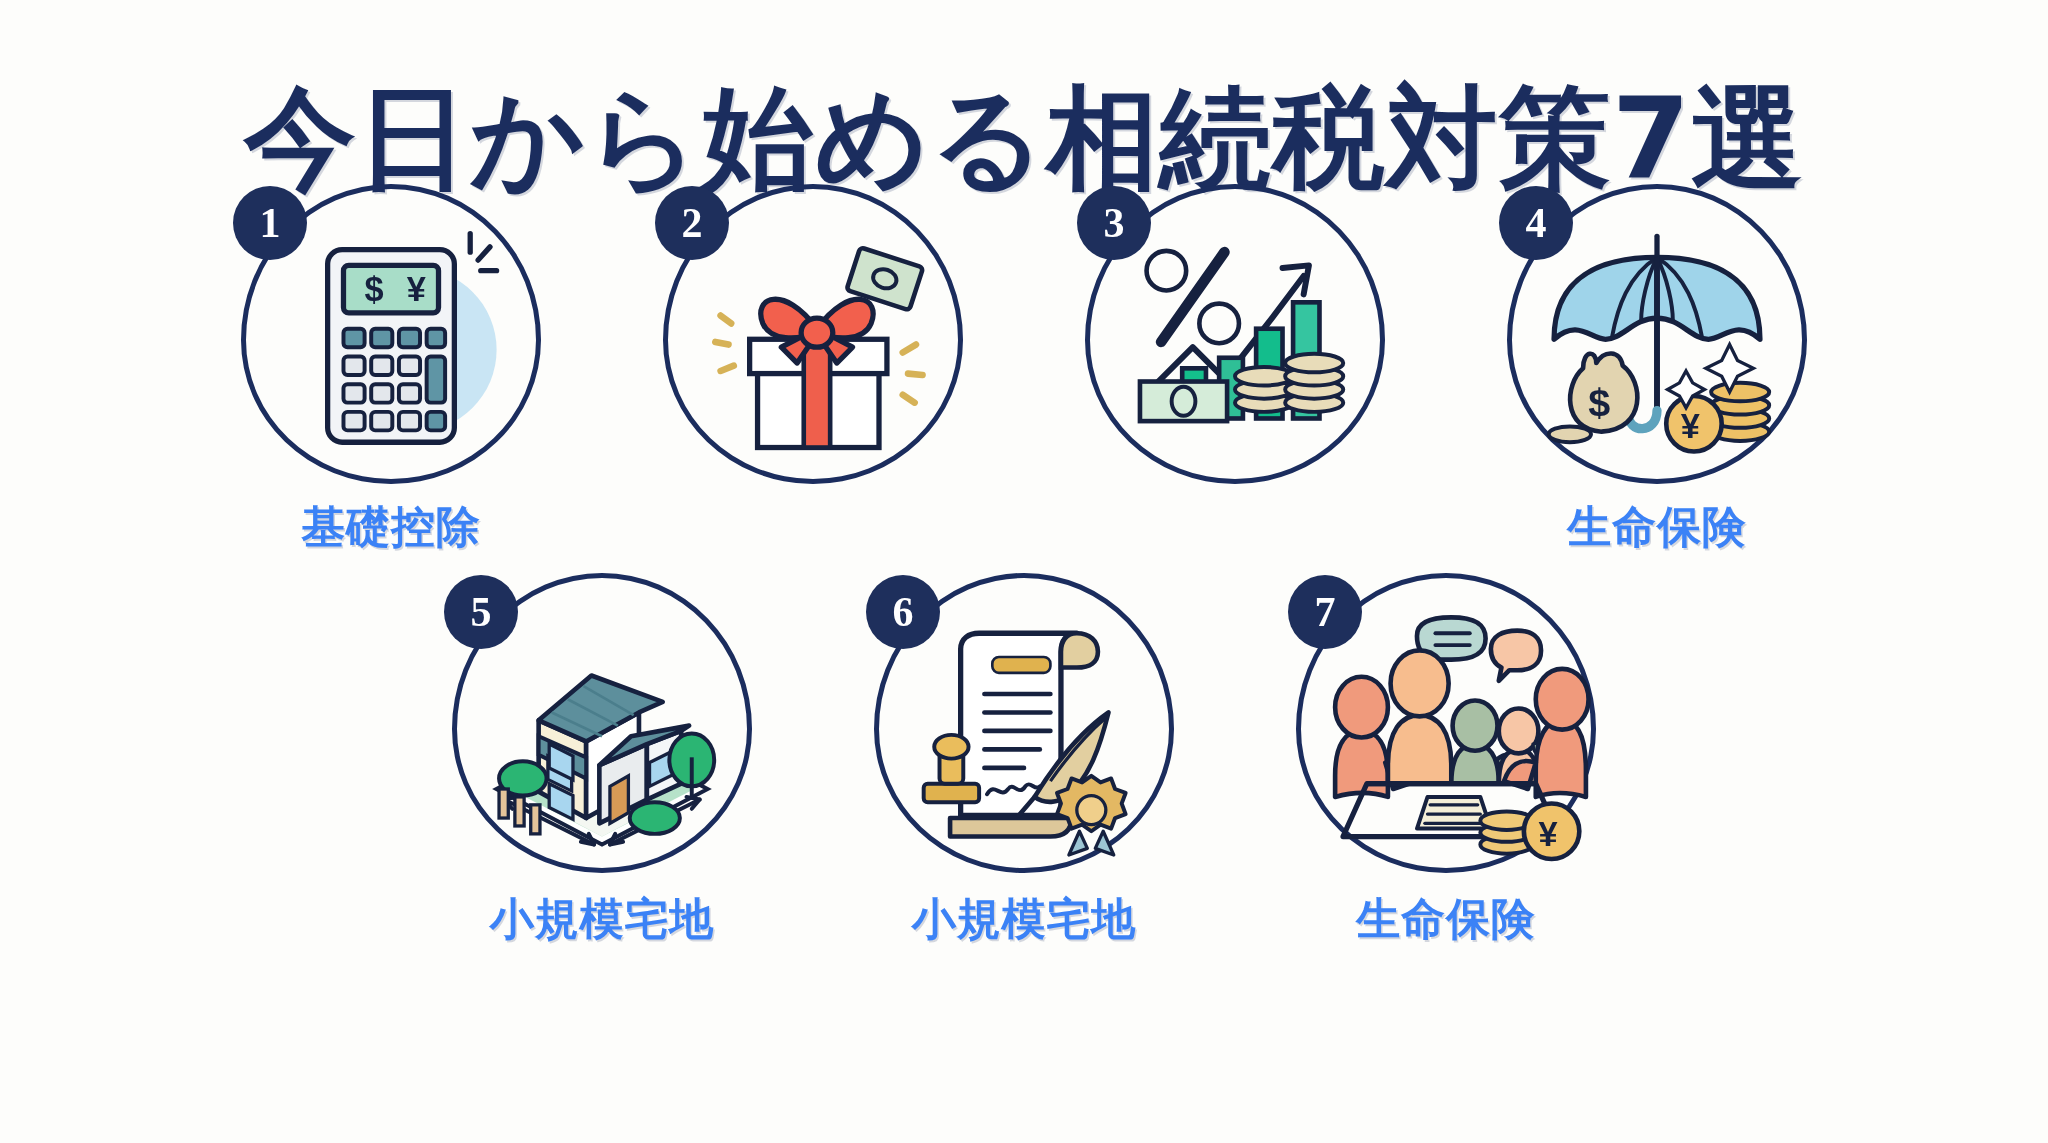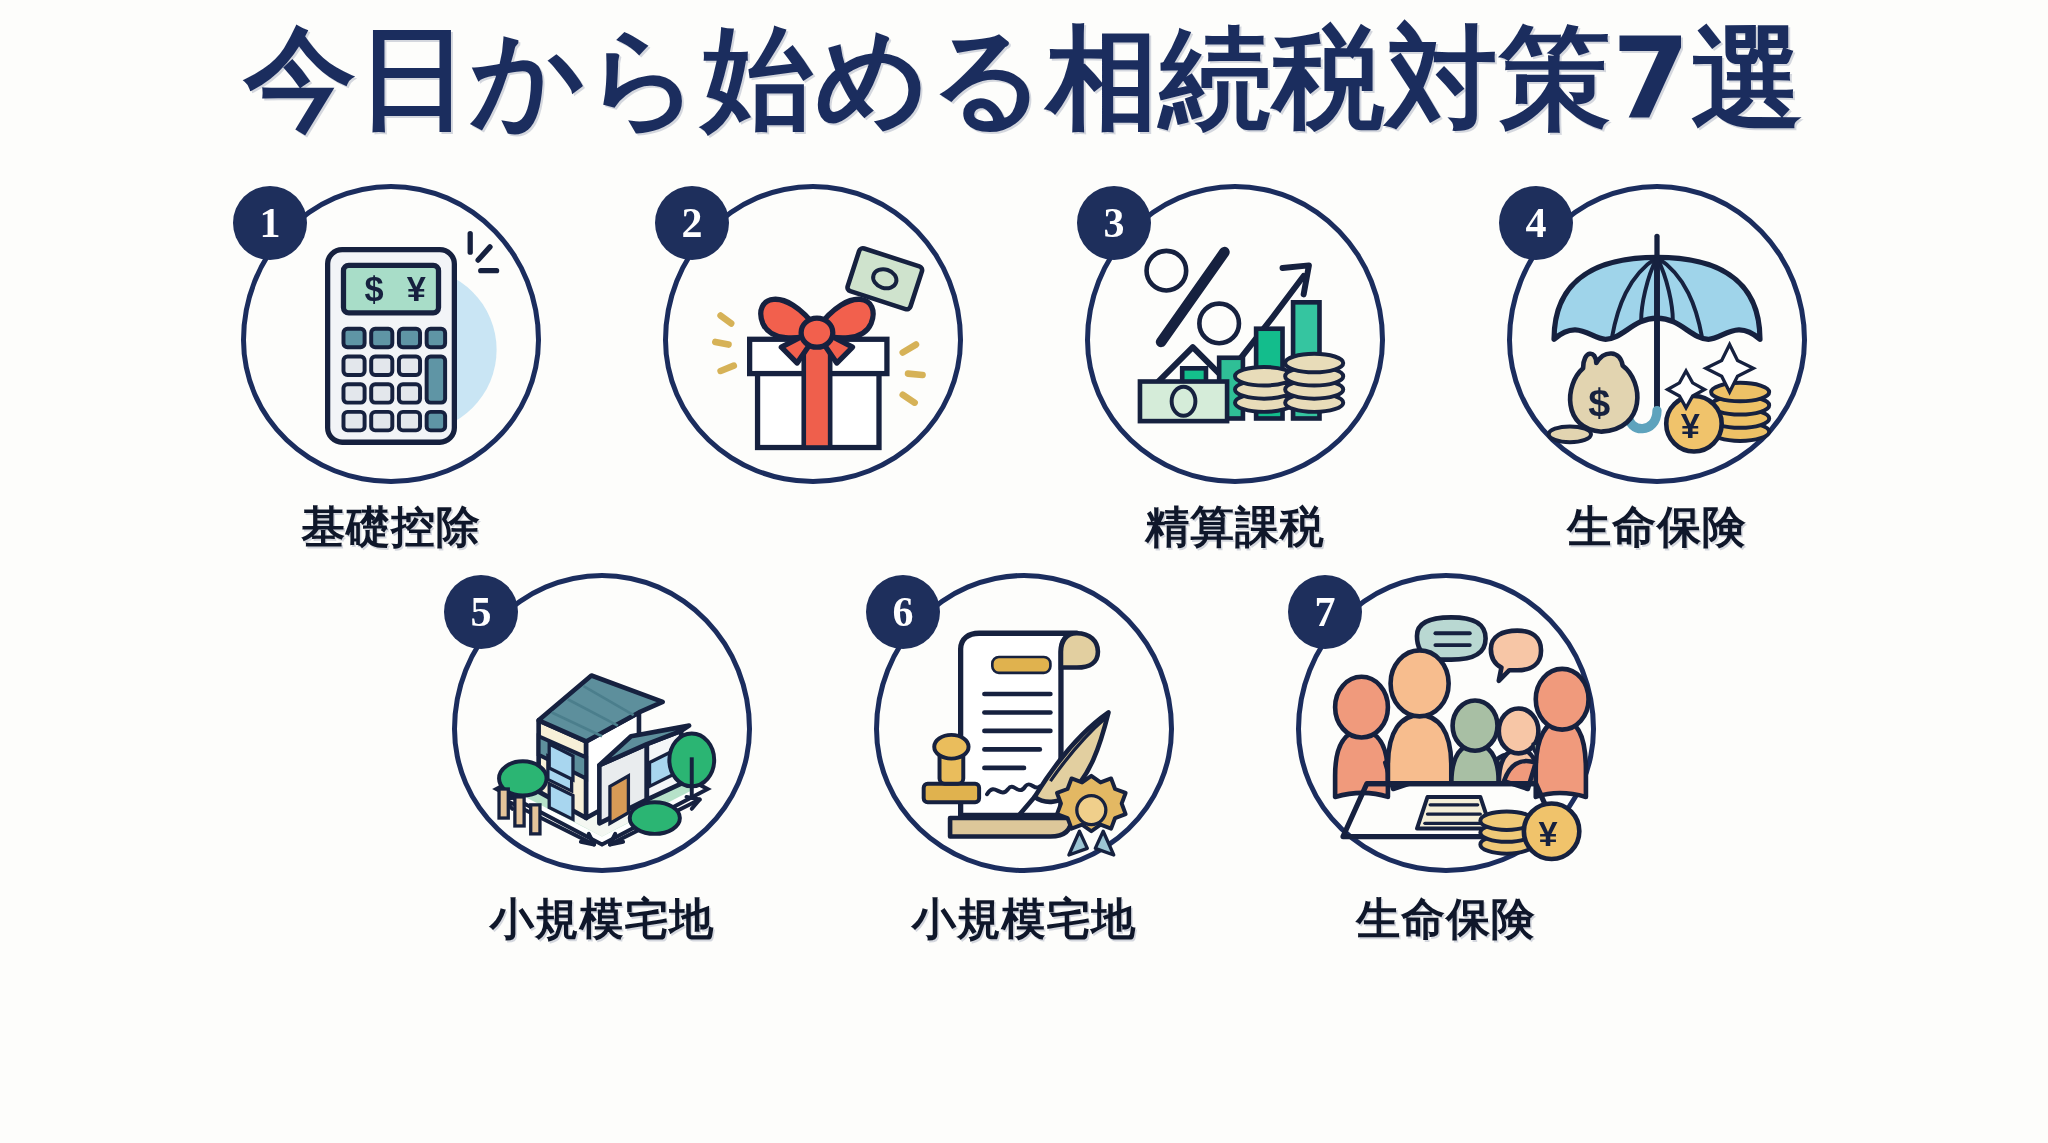--- a/index.html
+++ b/index.html
@@ -15,21 +15,21 @@
     background: #fdfdfb;
     font-family: "Liberation Sans", "DejaVu Sans", sans-serif;
     color: #1b2d5e;
     position: relative;
   }
 
   
   .title-wrap {
     width: 100%;
     text-align: center;
-    padding-top: 20px;
+    padding-top: 80px;
     height: 170px;
   }
   .title {
     font-size: 112px;
     line-height: 1.05;
     font-weight: 700;
     letter-spacing: 0.01em;
     color: #1b2d5e;
     font-family: "DejaVu Sans", "Liberation Sans", sans-serif;
     text-shadow: 2px 2px 0 rgba(27,45,94,0.18);
@@ -93,21 +93,21 @@
     display: flex;
     align-items: center;
     justify-content: center;
   }
   .art svg { width: 100%; height: 100%; overflow: visible; }
 
   .card-label {
     margin-top: 14px;
     font-size: 44px;
     font-weight: 700;
-    color: #0f172a;
+    color: #3b82f6;
     letter-spacing: 0.02em;
     font-family: "DejaVu Sans", "Liberation Sans", sans-serif;
     text-shadow: 1.5px 1.5px 0 rgba(27,45,94,0.18);
     white-space: nowrap;
   }
 
   .row-bottom .card-label { margin-top: 17px; }
 </style>
 </head>
 <body>
@@ -212,21 +212,20 @@
             <ellipse cx="122" cy="142" rx="22" ry="7"></ellipse>
             <ellipse cx="122" cy="132" rx="22" ry="7"></ellipse>
             <ellipse cx="160" cy="152" rx="22" ry="7"></ellipse>
             <ellipse cx="160" cy="142" rx="22" ry="7"></ellipse>
             <ellipse cx="160" cy="132" rx="22" ry="7"></ellipse>
             <ellipse cx="160" cy="122" rx="22" ry="7"></ellipse>
           </g>
         </svg>
       </div>
     </div>
-    <div class="card-label">精算課税</div>
   </div>
 
   <div class="card">
     <div class="circle-holder">
       <div class="ring"></div>
       <div class="badge">4</div>
       <div class="art">
         <svg viewBox="0 0 200 200">
           <line x1="100" y1="26" x2="100" y2="46" stroke="#16213f" stroke-width="4" stroke-linecap="round"></line>
           <path d="M22 104 C 22 56, 58 42, 100 42 C 142 42, 178 56, 178 104

